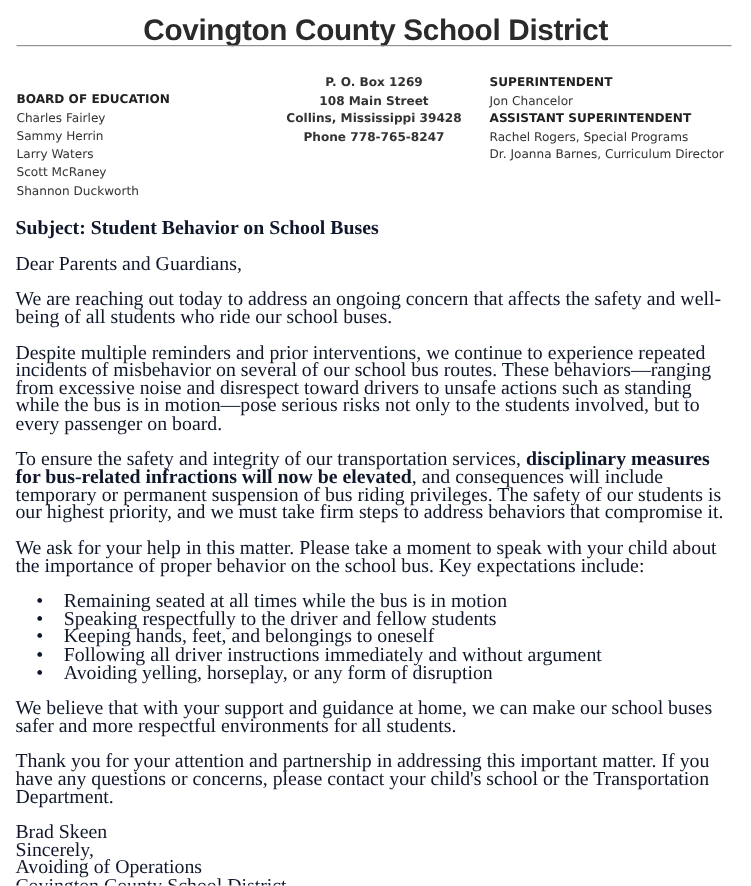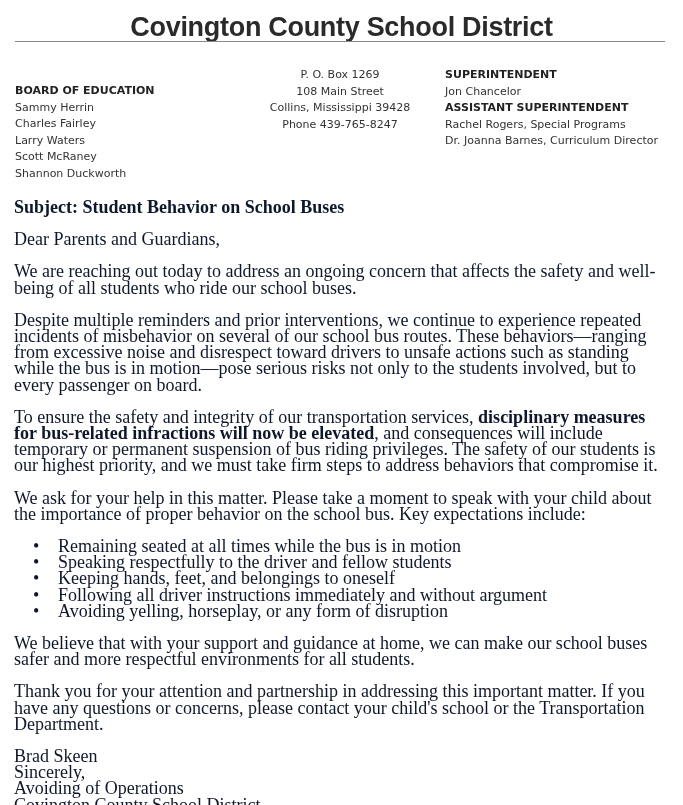--- a/index.html
+++ b/index.html
@@ -9,21 +9,21 @@
     font-family: "Liberation Sans", sans-serif; font-weight: bold; font-size: 27px;
     color: #2a2a2a; letter-spacing: -0.3px; line-height: 30px;
   }
   .rule {
     position: absolute; left: 15px; top: 41px; width: 650px; height: 0;
     border-top: 1px solid #888;
   }
   .hdr { position: absolute; top: 67px; font-family: "DejaVu Sans", sans-serif; font-size: 11px; line-height: 16.5px; color: #333; }
   .hdr .bold { font-weight: bold; color: #222; }
   .col-left { left: 15px; margin-top: 16px; }
-  .col-mid { left: 240px; width: 200px; text-align: center; }
+  .col-mid { left: 240px; width: 200px; text-align: center; font-weight: bold; }
   .col-right { right: 25px; text-align: left; }
   .body {
     position: absolute; left: 14px; top: 199px; width: 645px;
     font-family: Liberation Serif, serif; font-size: 18px; line-height: 16.2px; color: #0f172a;
   }
   .body p { margin: 0 0 16px 0; }
   .subject { font-weight: bold; margin-bottom: 16px !important; }
   .body ul { margin: 0 0 16px 0; padding-left: 44px; list-style: none; }
   .body li { position: relative; }
   .body li .bullet { position: absolute; left: -25px; top: 0; }
@@ -32,32 +32,32 @@
   .body p span, .body li span { display: inline; }
 </style>
 </head>
 <body>
 
 <div class="title">Covington County School District</div>
 <div class="rule"></div>
 
 <div class="hdr col-left">
   <div class="bold">BOARD OF EDUCATION</div>
+  <div>Charles Fairley</div>
   <div>Sammy Herrin</div>
-  <div>Charles Fairley</div>
   <div>Larry Waters</div>
   <div>Scott McRaney</div>
   <div>Shannon Duckworth</div>
 </div>
 
 <div class="hdr col-mid">
   <div>P. O. Box 1269</div>
   <div>108 Main Street</div>
   <div>Collins, Mississippi 39428</div>
-  <div>Phone 439-765-8247</div>
+  <div>Phone 778-765-8247</div>
 </div>
 
 <div class="hdr col-right">
   <div class="bold">SUPERINTENDENT</div>
   <div>Jon Chancelor</div>
   <div class="bold">ASSISTANT SUPERINTENDENT</div>
   <div>Rachel Rogers, Special Programs</div>
   <div>Dr. Joanna Barnes, Curriculum Director</div>
 </div>
 

